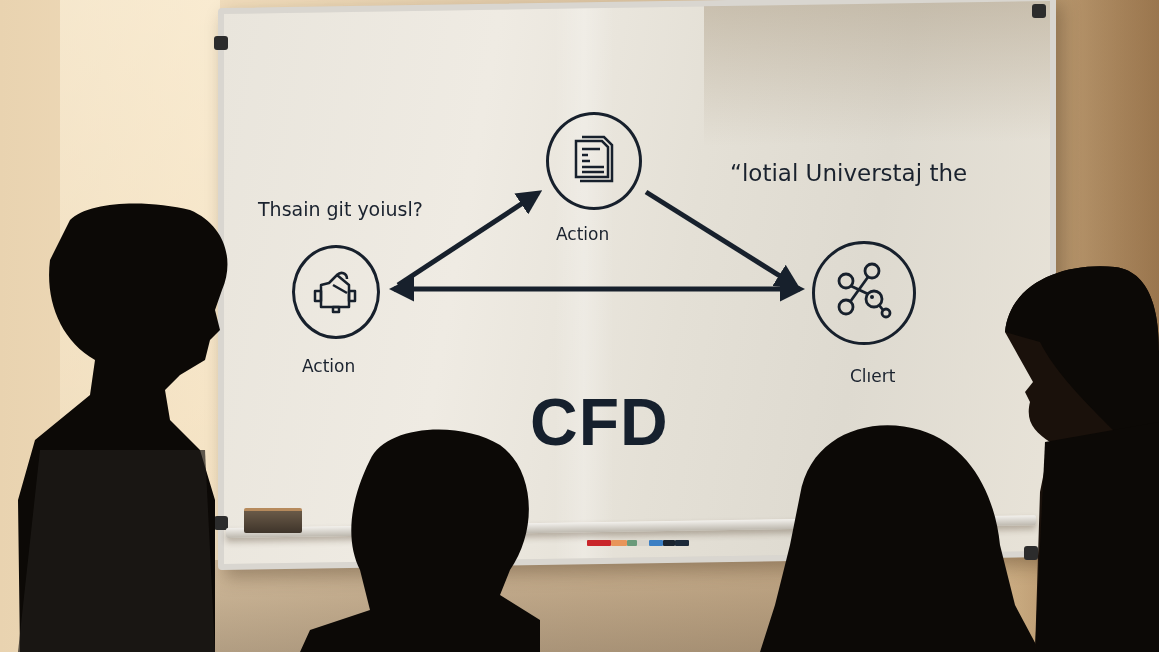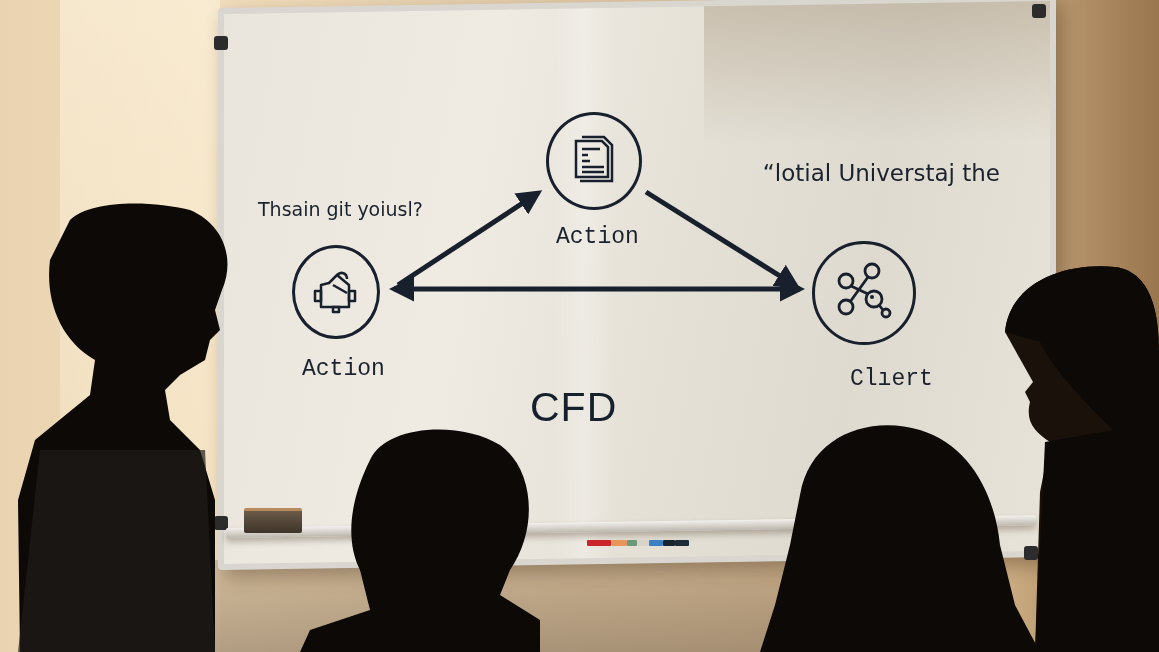--- a/index.html
+++ b/index.html
@@ -32,24 +32,24 @@
     box-shadow:0 4px 6px rgba(60,40,20,.3);}
   .eraser{position:absolute;left:244px;top:508px;width:58px;height:22px;
     background:linear-gradient(180deg,#6a5a48,#3e342a);border-top:3px solid #b68a5c;border-radius:2px;}
   .marker{position:absolute;top:540px;height:6px;border-radius:1px;}
 
   
   .node{position:absolute;border:3px solid #17202c;border-radius:50%;box-sizing:border-box;
     display:flex;align-items:center;justify-content:center;}
   .node svg{display:block;}
   .label{position:absolute;color:#1a222e;white-space:nowrap;}
-  .node-label{font-size:23px;font-family:Liberation Mono, monospace;}
+  .node-label{font-size:17px;}
   .question{font-size:19px;}
-  .quote{font-size:23px;text-align:right;line-height:30px;}
-  .big-title{font-family:"Liberation Sans",sans-serif;font-weight:normal;font-size:41px;color:#16202d;letter-spacing:1px;}
+  .quote{font-size:23px;text-align:left;line-height:30px;}
+  .big-title{font-family:"Liberation Sans",sans-serif;font-weight:bold;font-size:66px;color:#16202d;letter-spacing:1px;}
   .arrows{position:absolute;left:0;top:0;}
 
   
   .person{position:absolute;}
   .silhouette{fill:#0c0906;}
 </style>
 </head>
 <body>
 
 <div class="scene">

